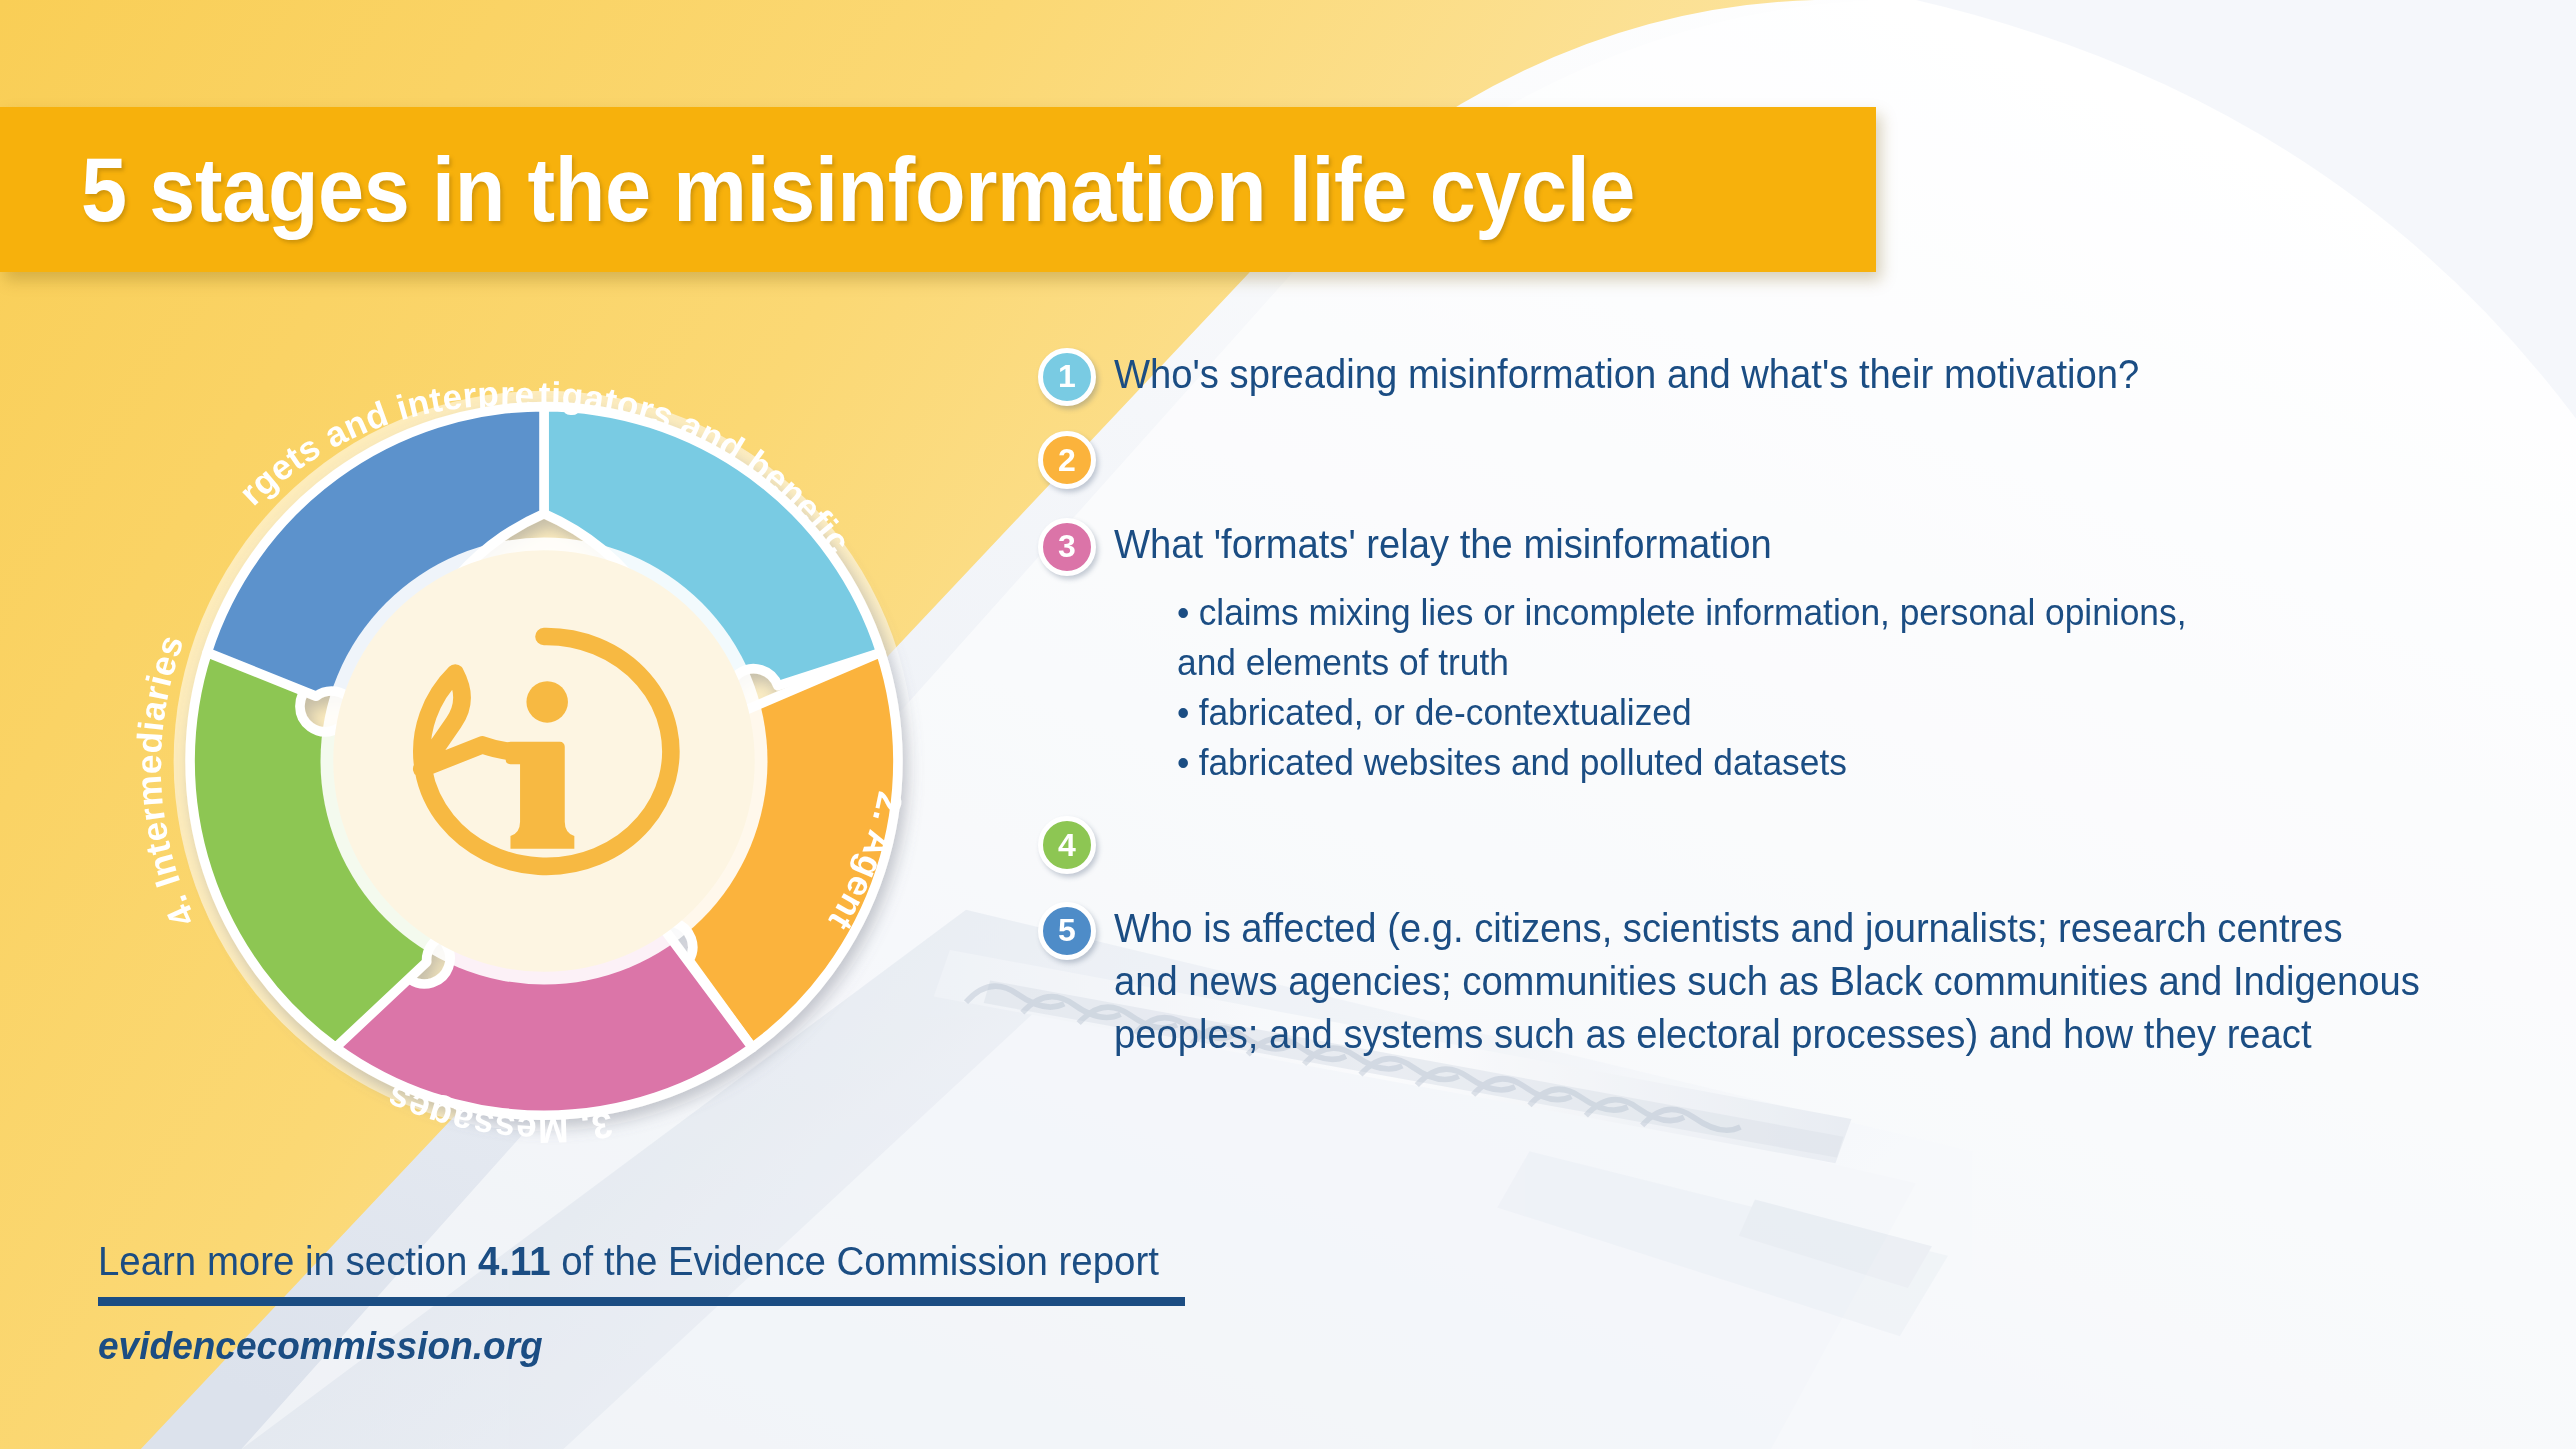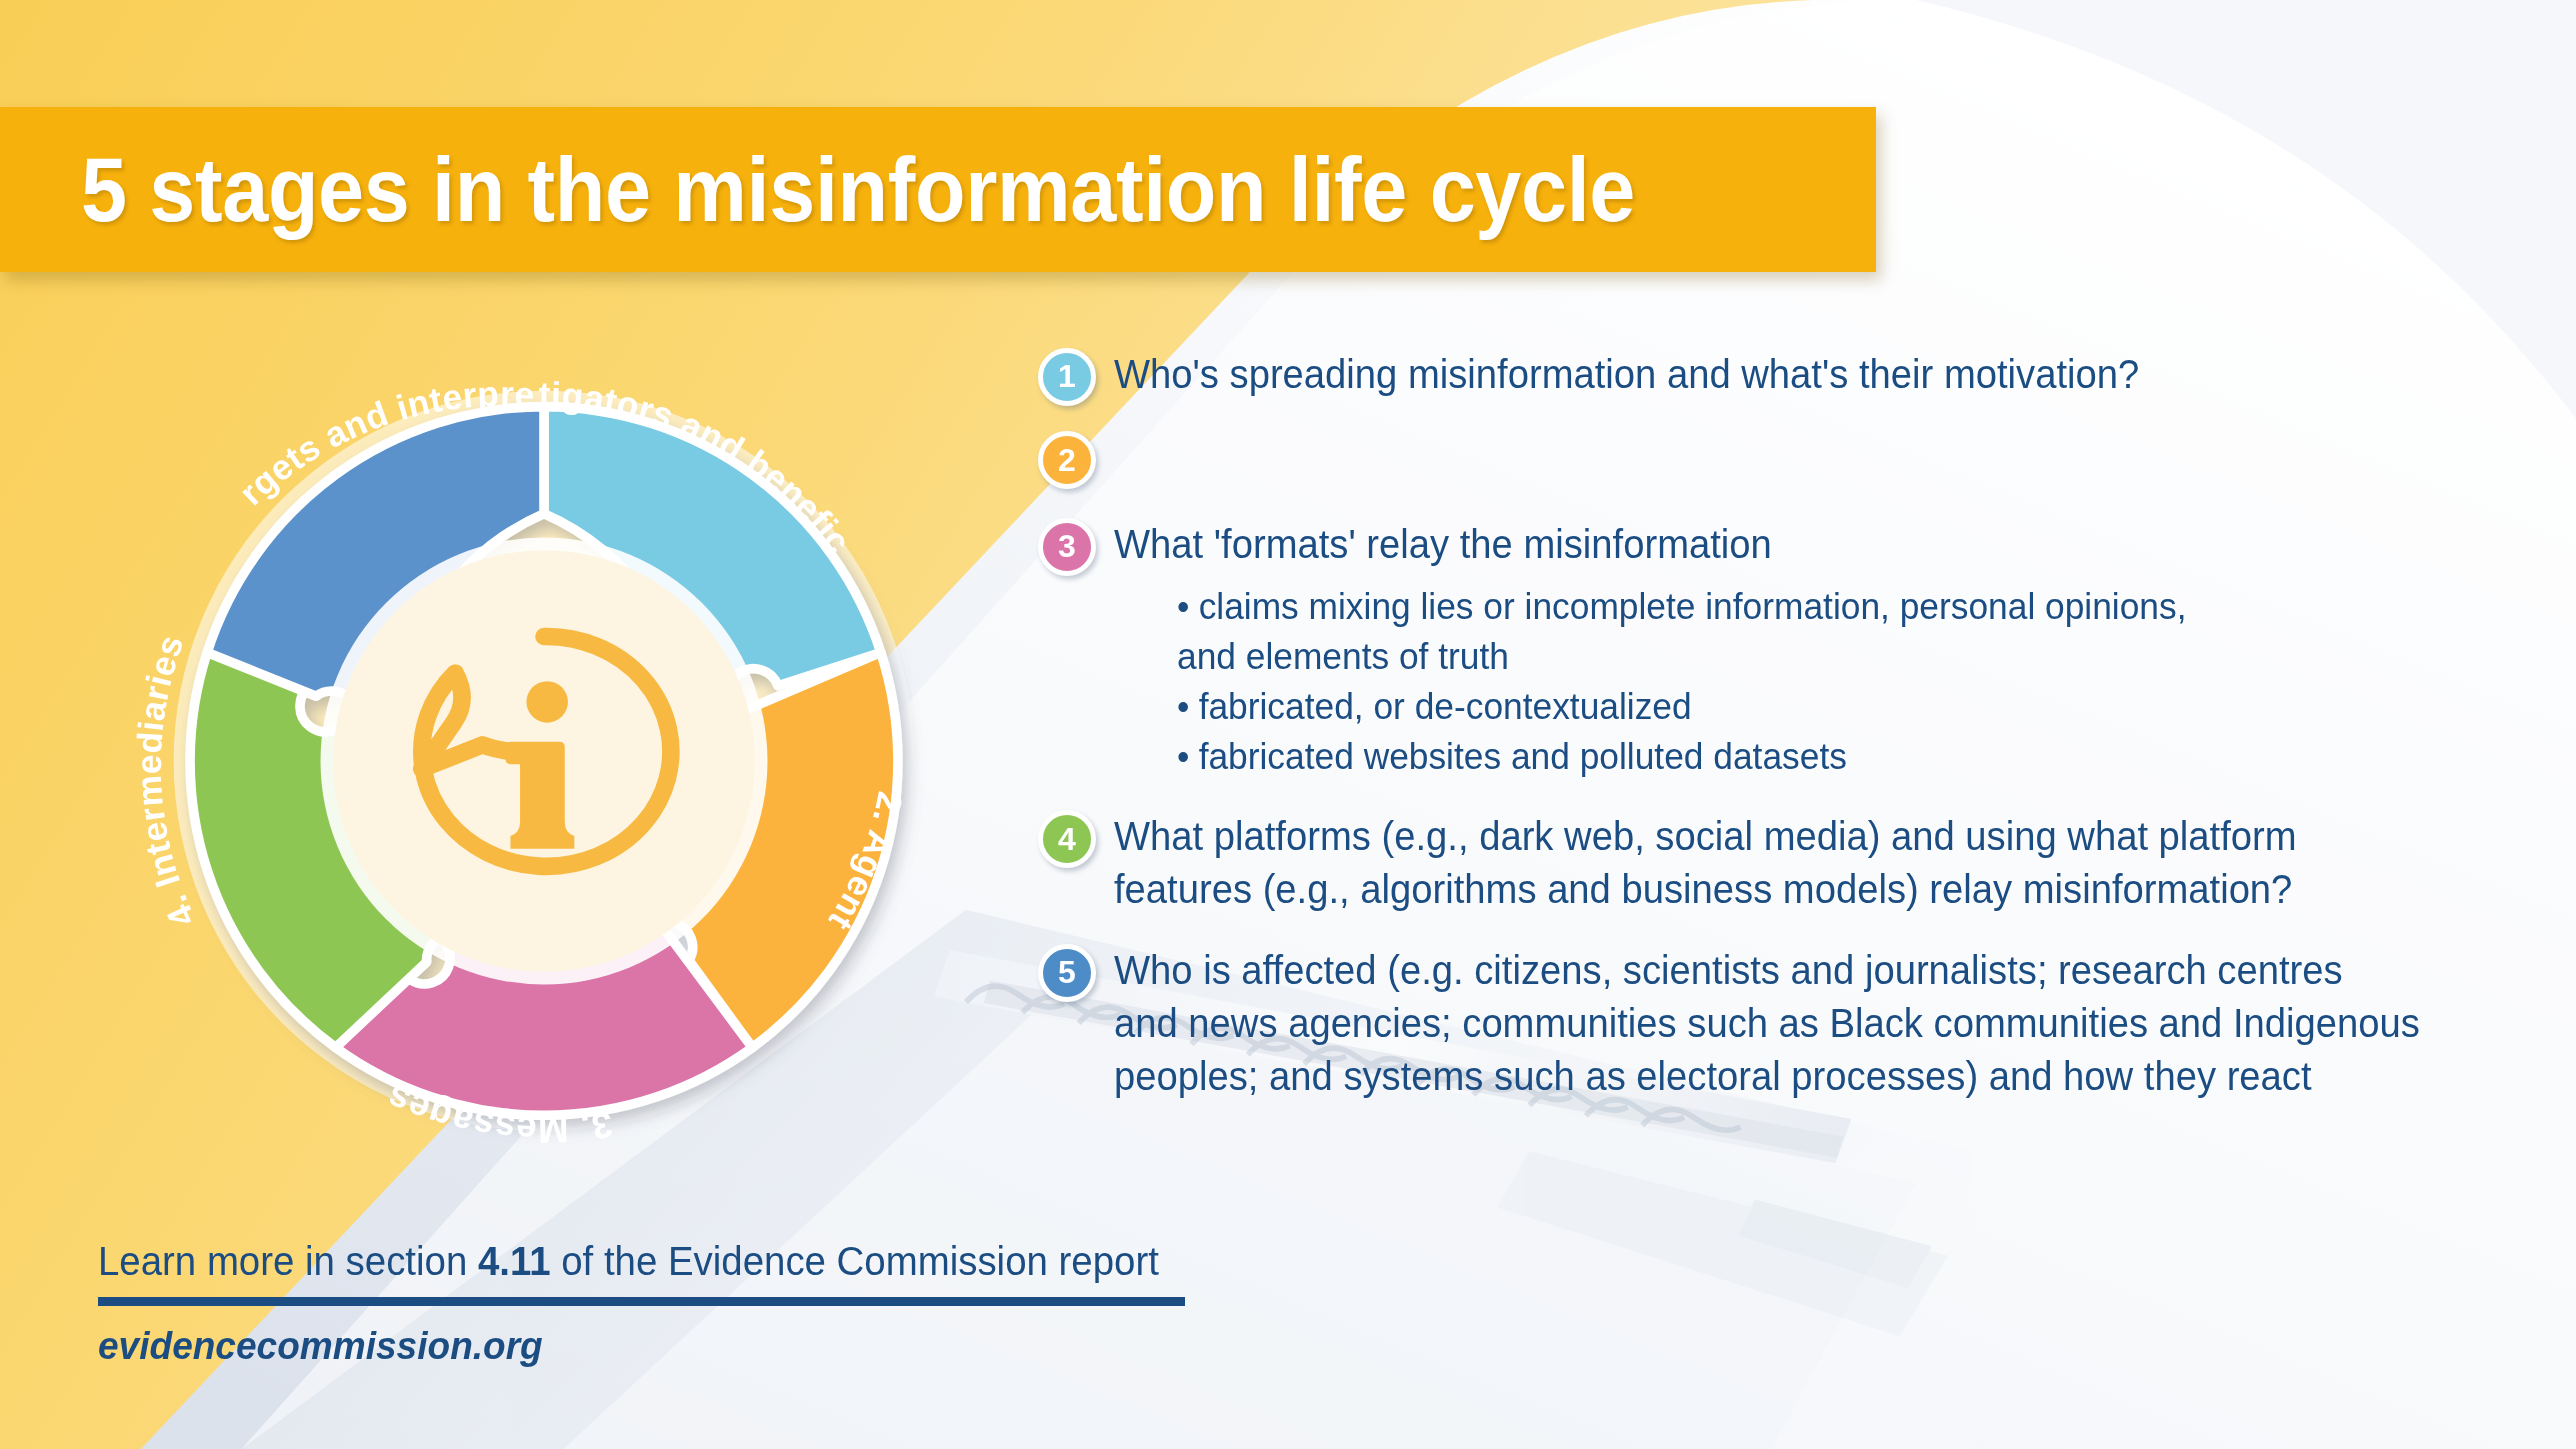--- a/index.html
+++ b/index.html
@@ -53,21 +53,21 @@
     margin-top:1.6px;
   }
   .item-body{ margin-left:17.7px; padding-top:1.6px; }
   .item-text{
     color:#1B4D83;
     font-family:"Liberation Sans Narrow","Liberation Sans", sans-serif;
     font-size:40px; line-height:53px;
     transform:scaleX(0.955); transform-origin:left top;
     white-space:pre-line;
   }
-  .sub{ margin-top:11px; margin-left:63px; }
+  .sub{ margin-top:17px; margin-left:63px; }
   .sub-line{
     color:#1B4D83;
     font-family:"Liberation Sans Narrow","Liberation Sans", sans-serif;
     font-size:37px; line-height:50px;
     transform:scaleX(0.955); transform-origin:left top;
     white-space:pre-line;
   }
   .sub-line .dot{ margin-right:9.7px; }
 
   
@@ -271,24 +271,20 @@
         <div class="sub-line"><span class="dot">•</span><span>claims mixing lies or incomplete information, personal opinions,
 and elements of truth</span></div>
         <div class="sub-line"><span class="dot">•</span><span>fabricated, or de-contextualized</span></div>
         <div class="sub-line"><span class="dot">•</span><span>fabricated websites and polluted datasets</span></div>
       </div>
     </div>
   </div>
 
   <div class="item" style="margin-top:27px; margin-bottom:24px;">
     <div class="badge" style="background:#8DC653">4</div>
-    <div class="item-body">
-      <div class="item-text">What platforms (e.g., dark web, social media) and using what platform
-features (e.g., algorithms and business models) relay misinformation?</div>
-    </div>
   </div>
 
   <div class="item" style="margin-top:26px;">
     <div class="badge" style="background:#4E8CC8">5</div>
     <div class="item-body">
       <div class="item-text">Who is affected (e.g. citizens, scientists and journalists; research centres
 and news agencies; communities such as Black communities and Indigenous
 peoples; and systems such as electoral processes) and how they react</div>
     </div>
   </div>

